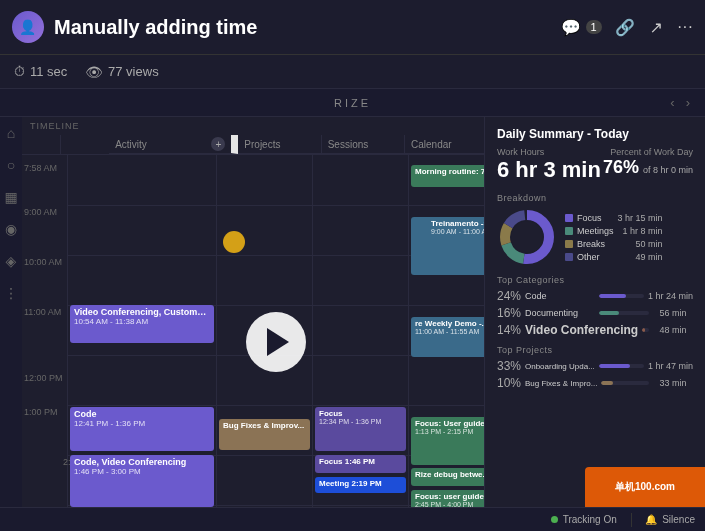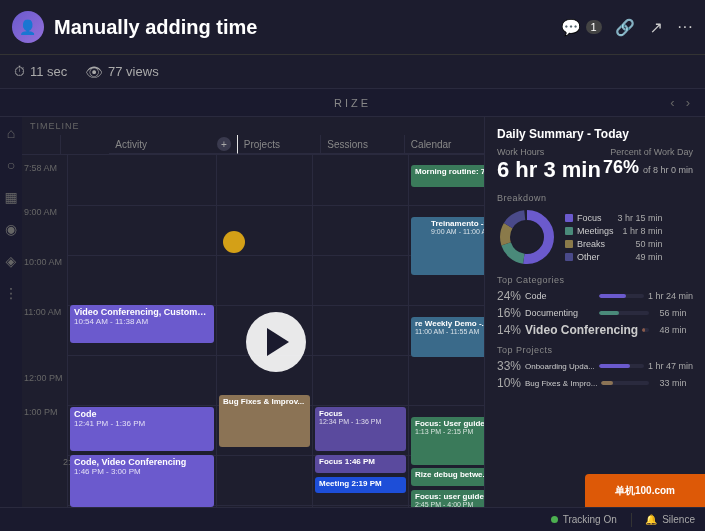--- a/index.html
+++ b/index.html
@@ -411,21 +411,21 @@
       align-items: center;
       gap: 4px;
     }
 
     
     .watermark {
       position: absolute;
       bottom: 24px;
       right: 0;
       width: 120px;
-      height: 33px;
+      height: 40px;
       background: rgba(255,100,0,0.85);
       display: flex;
       align-items: center;
       justify-content: center;
       font-size: 10px;
       color: #fff;
       font-weight: bold;
       border-radius: 4px 0 0 0;
       z-index: 50;
     }
@@ -483,21 +483,21 @@
   <div class="left-icon">⋮</div>
 </div>
 
 <div class="main-content">
 
   <div class="timeline-panel">
     <div class="timeline-label">TIMELINE</div>
 
     <div style="display:flex; border-bottom:1px solid #2a2a3e; height:20px;">
       <div style="width:46px; border-right:1px solid #2a2a3e;"></div>
-      <div class="col-header" style="width:149px; border-right:1px solid #e5e5e5;margin-left:48px;">
+      <div class="col-header" style="width:149px; border-right:7px solid #e5e5e5;margin-left:48px;">
         <span>Activity</span>
         <div class="add-btn">+</div>
       </div>
       <div class="col-header" style="width:96px; border-right:1px solid #2a2a3e;">
         <span>Projects</span>
       </div>
       <div class="col-header" style="width:96px; border-right:1px solid #2a2a3e;">
         <span>Sessions</span>
       </div>
       <div class="col-header" style="width:91px;">
@@ -543,21 +543,21 @@
             <div class="block-title">Code, Video Conferencing</div>
             <div class="block-time">1:46 PM - 3:00 PM</div>
           </div>
           <div class="activity-block" style="top:358px; height:22px; background:#6b5acd; left:2px; right:2px;">
             <div class="block-title">Code 3:10 PM</div>
           </div>
 
         </div>
 
         <div style="position:absolute; left:149px; top:0; width:96px; height:100%; border-right:1px solid #2a2a3e;">
-          <div class="session-block" style="top:240px; height:52px; background:#8b7355;">
+          <div class="session-block" style="top:264px; height:31px; background:#8b7355;">
             <div style="font-size:8px; font-weight:600; white-space:nowrap; overflow:hidden;">Bug Fixes &amp; Improv...</div>
           </div>
           <div class="session-block" style="top:352px; height:48px; background:#8b7355;">
             <div style="font-size:8px; font-weight:600; white-space:nowrap; overflow:hidden;">Onboarding Update...</div>
             <div style="font-size:7px; opacity:0.8;">3:00 pm - 4:00 pm</div>
           </div>
         </div>
 
         <div style="position:absolute; left:245px; top:0; width:96px; height:100%; border-right:1px solid #2a2a3e;">
           <div class="session-block" style="top:252px; height:44px; background:#5a4a9e;">

